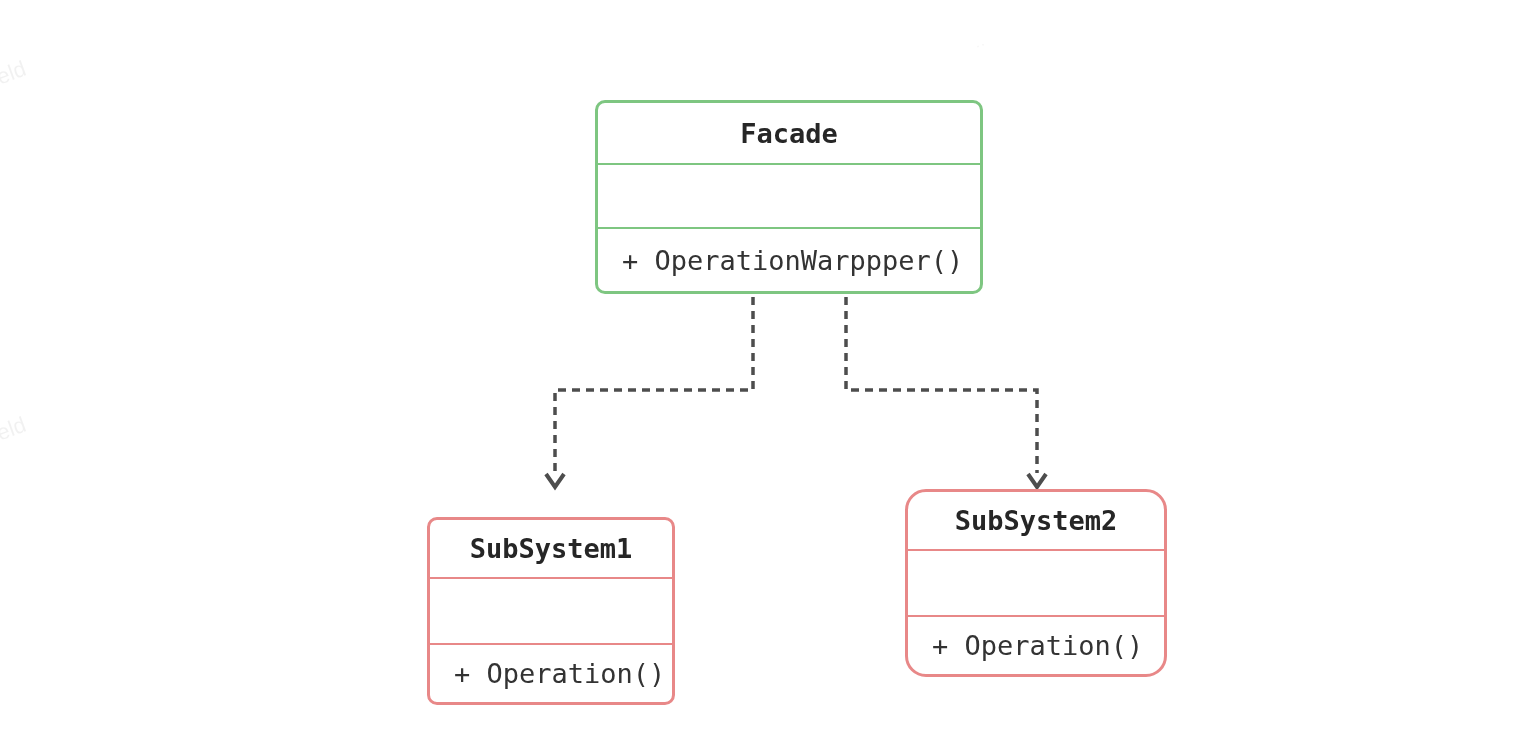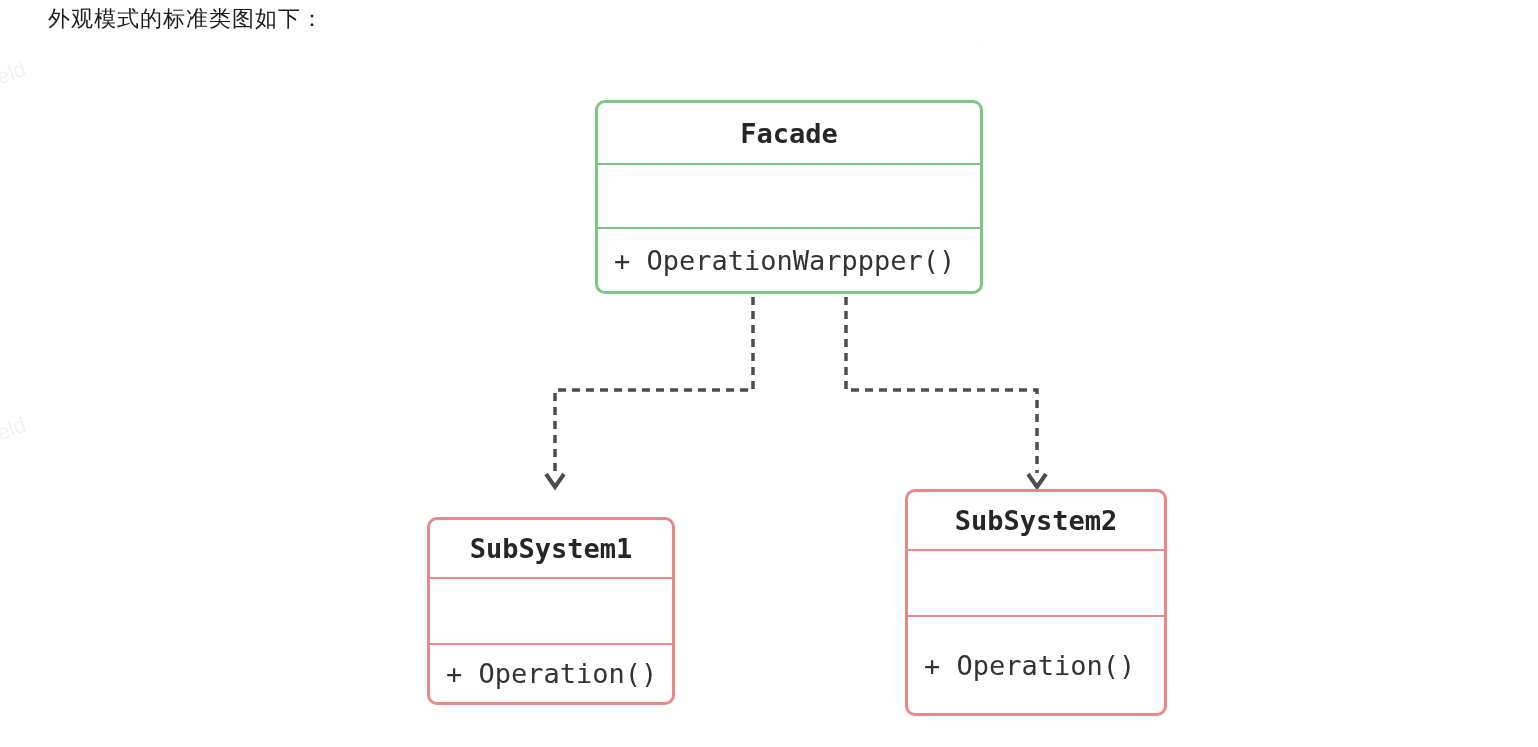--- a/index.html
+++ b/index.html
@@ -65,32 +65,32 @@
   }
   .uml-attrs {
     flex: none;
   }
   .green .uml-attrs { border-top: 2px solid var(--facade-border); border-bottom: 2px solid var(--facade-border); }
   .red   .uml-attrs { border-top: 2px solid var(--subsystem-border); border-bottom: 2px solid var(--subsystem-border); }
   .uml-methods {
     flex: 1;
     display: flex;
     align-items: center;
-    padding-left: 16px;
+    padding-left: 24px;
     font-size: 27px;
     color: var(--method-text);
     white-space: pre;
   }
 
   #facade-box     { left: 595px; top: 100px; width: 388px; height: 194px; }
   #facade-box .uml-title { height: 60px; }
   #facade-box .uml-attrs { height: 66px; }
 
   #subsystem1-box { left: 427px; top: 489px; width: 248px; height: 188px; margin-top: 28px; }
-  #subsystem2-box { left: 905px; top: 489px; width: 262px; height: 227px; }
+  #subsystem2-box { left: 905px; top: 489px; width: 262px; height: 188px; border-radius: 21px; }
   #subsystem1-box .uml-title, #subsystem2-box .uml-title { height: 57px; }
   #subsystem1-box .uml-attrs, #subsystem2-box .uml-attrs { height: 68px; }
 
   .connector-layer {
     position: absolute;
     left: 0; top: 0;
     width: 1538px;
     height: 747px;
     pointer-events: none;
   }
@@ -105,21 +105,20 @@
     stroke: var(--connector);
     stroke-width: 4;
     stroke-linejoin: miter;
   }
 </style>
 </head>
 <body>
 
 <div class="canvas">
 
-  <div class="page-title">外观模式的标准类图如下：</div>
 
   <div class="watermark w1">celd</div>
   <div class="watermark w2">celd</div>
   <div class="watermark frag">··</div>
 
   <svg class="connector-layer" viewBox="0 0 1538 747" xmlns="http://www.w3.org/2000/svg">
     <path class="connector-path" d="M 753 297 L 753 390 L 555 390 L 555 473"></path>
     <path class="arrowhead" d="M 546 474 L 555 487 L 564 474"></path>
     <path class="connector-path" d="M 846 297 L 846 390 L 1037 390 L 1037 473"></path>
     <path class="arrowhead" d="M 1028 474 L 1037 487 L 1046 474"></path>

